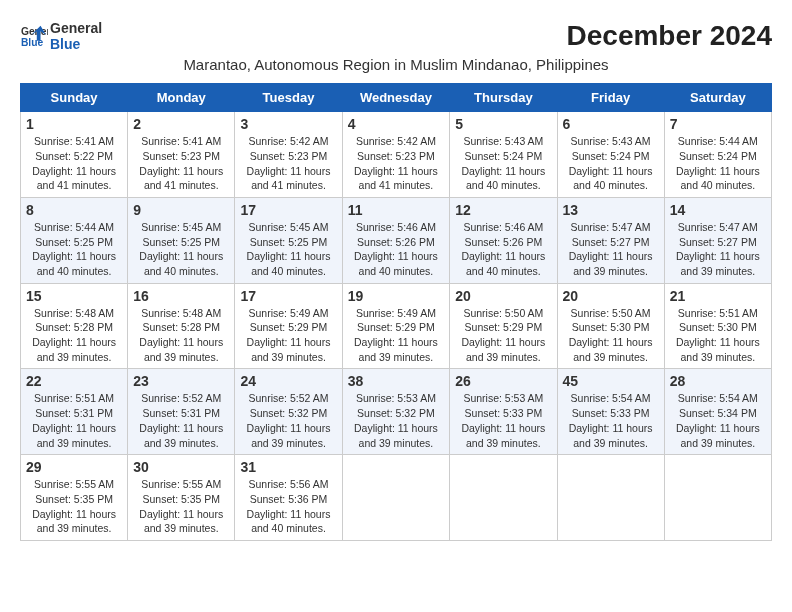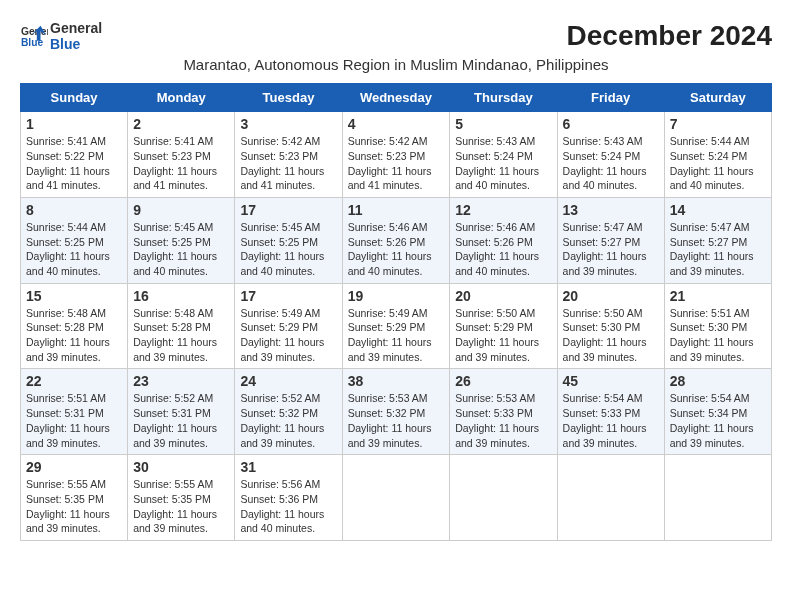--- a/index.html
+++ b/index.html
@@ -63,20 +63,21 @@
     .day-number {
       font-size: 14px;
       font-weight: bold;
       display: block;
       margin-bottom: 2px;
     }
     .day-info {
       font-size: 10.5px;
       line-height: 1.4;
       color: #333;
+      text-align: center;
     }
     .empty-cell {
       background: #fff !important;
     }
     .top-row {
       display: flex;
       justify-content: space-between;
       align-items: flex-start;
       margin-bottom: 0px;
     }

